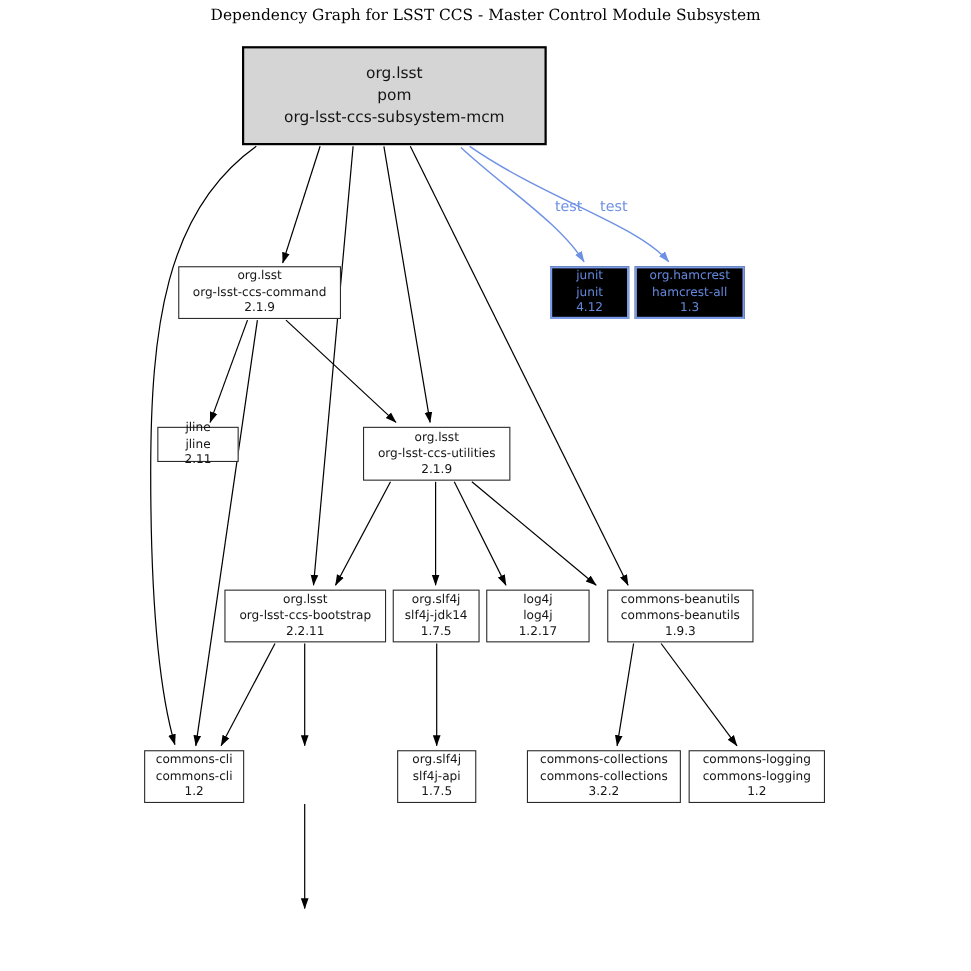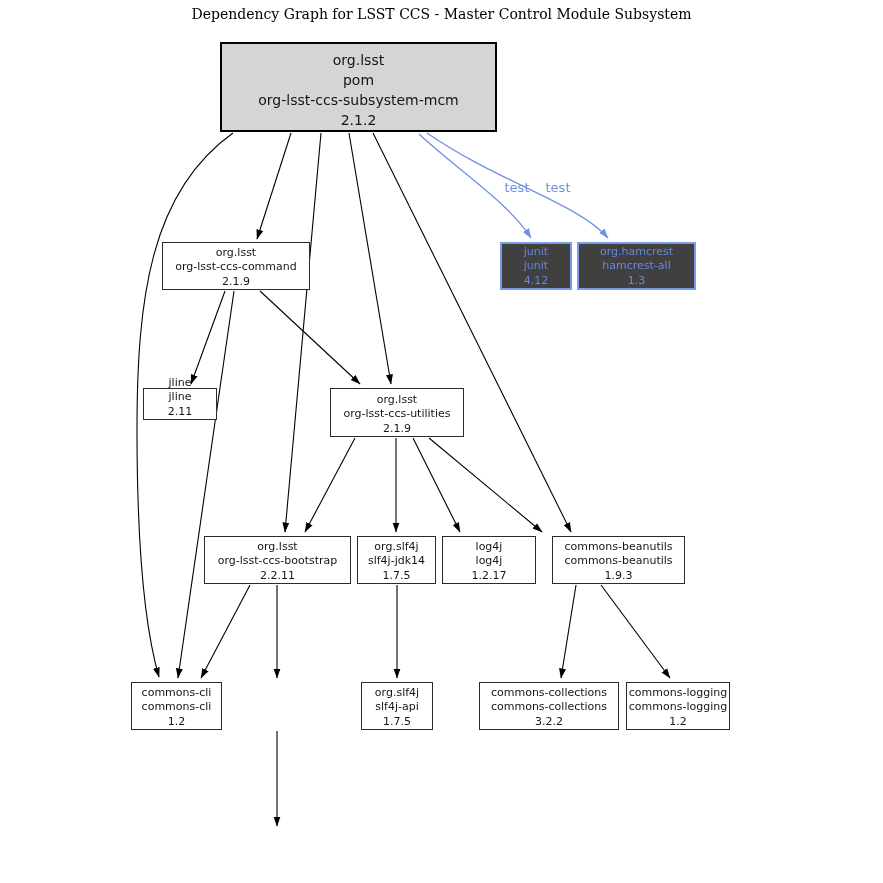--- a/index.html
+++ b/index.html
@@ -7,26 +7,26 @@
           font-family:"DejaVu Sans",sans-serif;}
   #graph-title{position:absolute;top:6px;left:0;width:883px;text-align:center;
                font-family:"DejaVu Serif","Liberation Serif",serif;
                font-size:14px;color:#000;white-space:nowrap;}
   #edges{position:absolute;top:0;left:0;}
   .edge{stroke:#000000;stroke-width:1.1;fill:none;}
   .edge.test{stroke:#6e91e4;stroke-width:1.3;}
   .edge-label{fill:#6e91e4;font-size:13px;font-family:"DejaVu Sans",sans-serif;}
   .node{position:absolute;box-sizing:border-box;background:#ffffff;
         border:1.5px solid #2b2b2b;color:#151515;text-align:center;
-        display:flex;flex-direction:column;justify-content:flex-end;
+        display:flex;flex-direction:column;justify-content:center;
         font-size:11px;line-height:14.5px;white-space:nowrap;}
   .node span{display:block;}
   .node.root{background:#d5d5d5;border:2px solid #000000;
              font-size:14px;line-height:20px;}
-  .node.test{border:2px solid #7b9be8;color:#6488dc;background:#404040;}
+  .node.test{border:2px solid #7b9be8;color:#6488dc;background:#000000;}
 </style>
 </head>
 <body>
 
 <div id="canvas">
 
   <div id="graph-title">Dependency Graph for LSST CCS - Master Control Module Subsystem</div>
 
   <svg id="edges" width="883" height="883">
     <defs>
@@ -67,36 +67,35 @@
     <path class="edge" marker-end="url(#ah-k)" d="M 277,731 L 277,826"></path>
 
     <text class="edge-label" x="517" y="192" text-anchor="middle">test</text>
     <text class="edge-label" x="558" y="192" text-anchor="middle">test</text>
   </svg>
 
   <div class="node root" style="left:220px;top:42px;width:277px;height:90px">
     <span>org.lsst</span>
     <span>pom</span>
     <span>org-lsst-ccs-subsystem-mcm</span>
-    <span>2.1.2</span>
   </div>
 
   <div class="node" style="left:162px;top:242px;width:148px;height:48px">
     <span>org.lsst</span>
     <span>org-lsst-ccs-command</span>
     <span>2.1.9</span>
   </div>
 
   <div class="node test" style="left:500px;top:242px;width:72px;height:48px">
     <span>junit</span>
     <span>junit</span>
     <span>4.12</span>
   </div>
 
-  <div class="node test" style="left:577px;top:242px;width:119px;height:48px">
+  <div class="node test" style="left:577px;top:242px;width:100px;height:48px">
     <span>org.hamcrest</span>
     <span>hamcrest-all</span>
     <span>1.3</span>
   </div>
 
   <div class="node" style="left:143px;top:388px;width:74px;height:32px">
     <span>jline</span>
     <span>jline</span>
     <span>2.11</span>
   </div>
@@ -143,20 +142,20 @@
     <span>slf4j-api</span>
     <span>1.7.5</span>
   </div>
 
   <div class="node" style="left:479px;top:682px;width:140px;height:48px">
     <span>commons-collections</span>
     <span>commons-collections</span>
     <span>3.2.2</span>
   </div>
 
-  <div class="node" style="left:626px;top:682px;width:104px;height:48px">
+  <div class="node" style="left:626px;top:682px;width:124px;height:48px">
     <span>commons-logging</span>
     <span>commons-logging</span>
     <span>1.2</span>
   </div>
 
 
 </div>
 
 </body></html>

